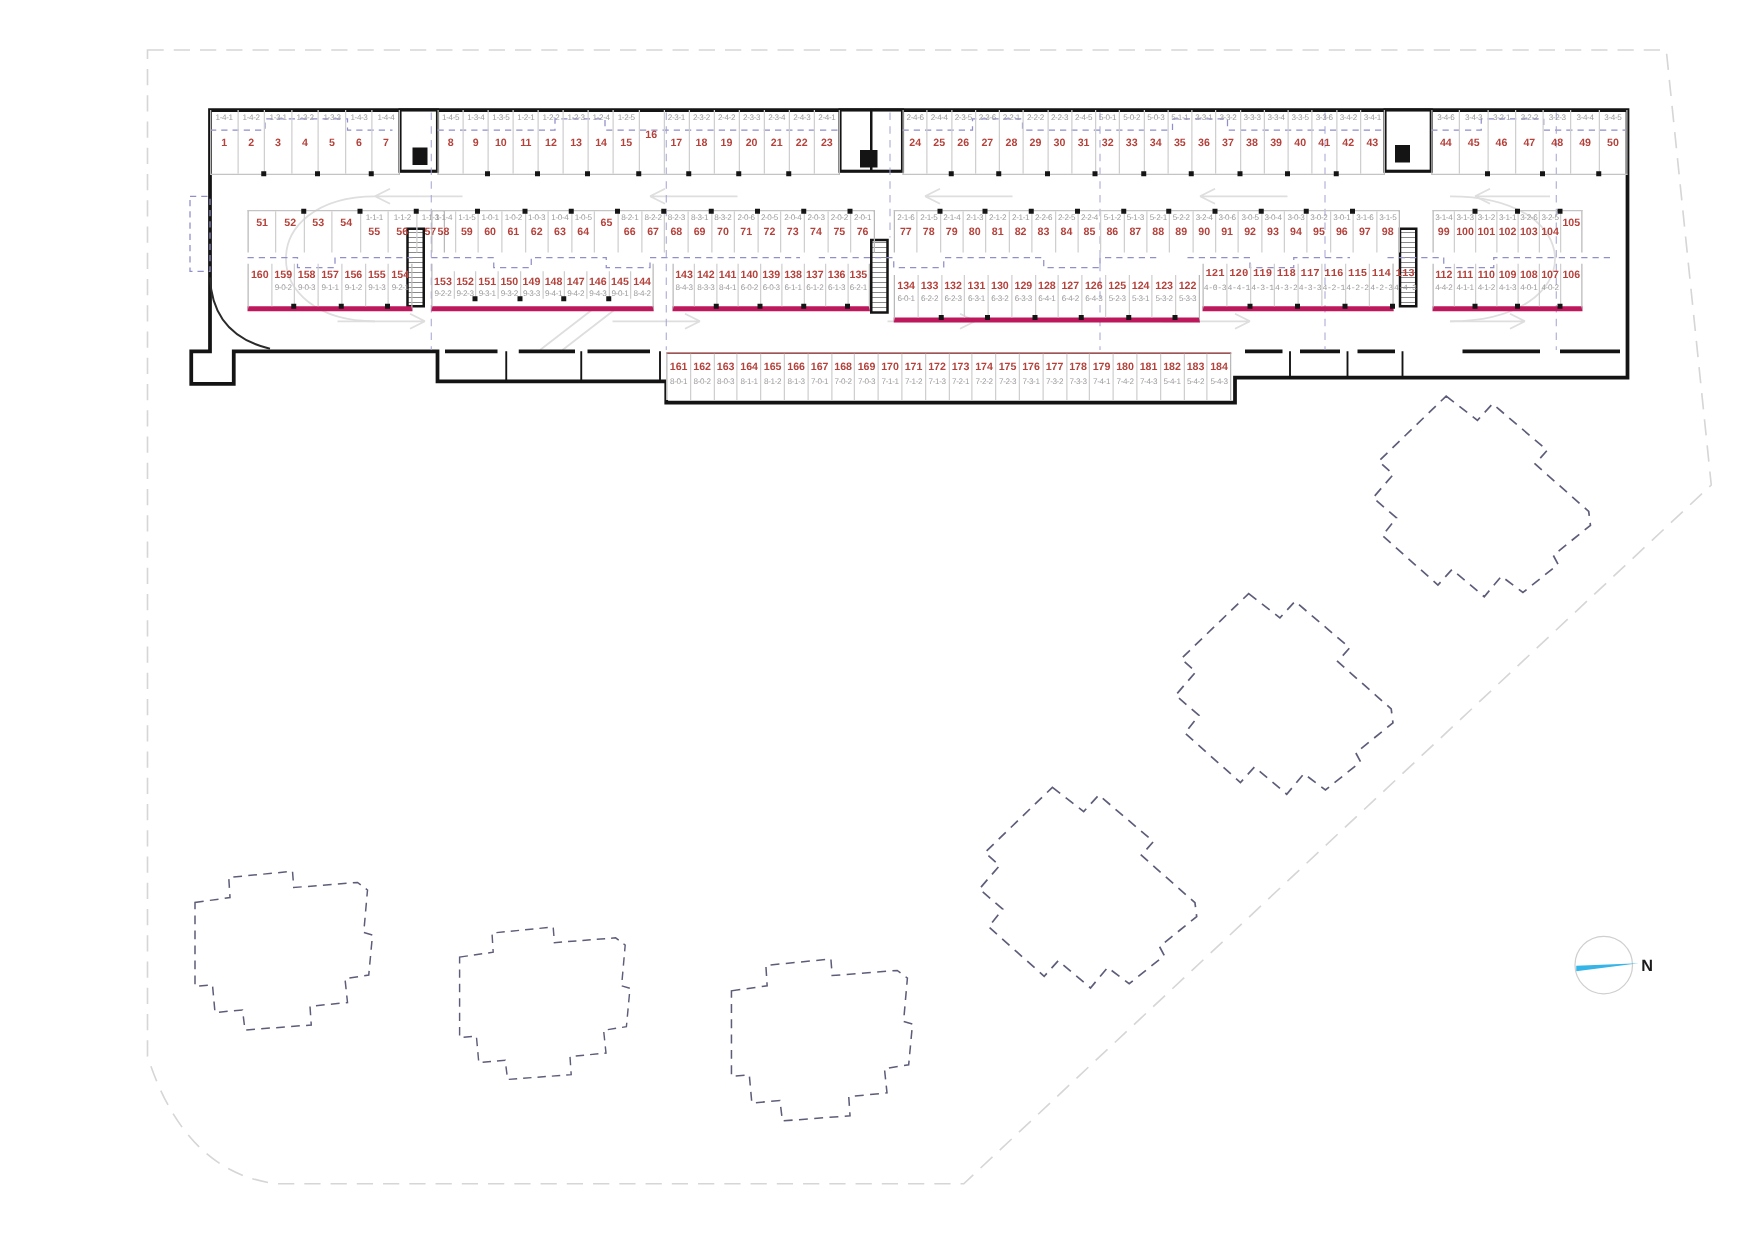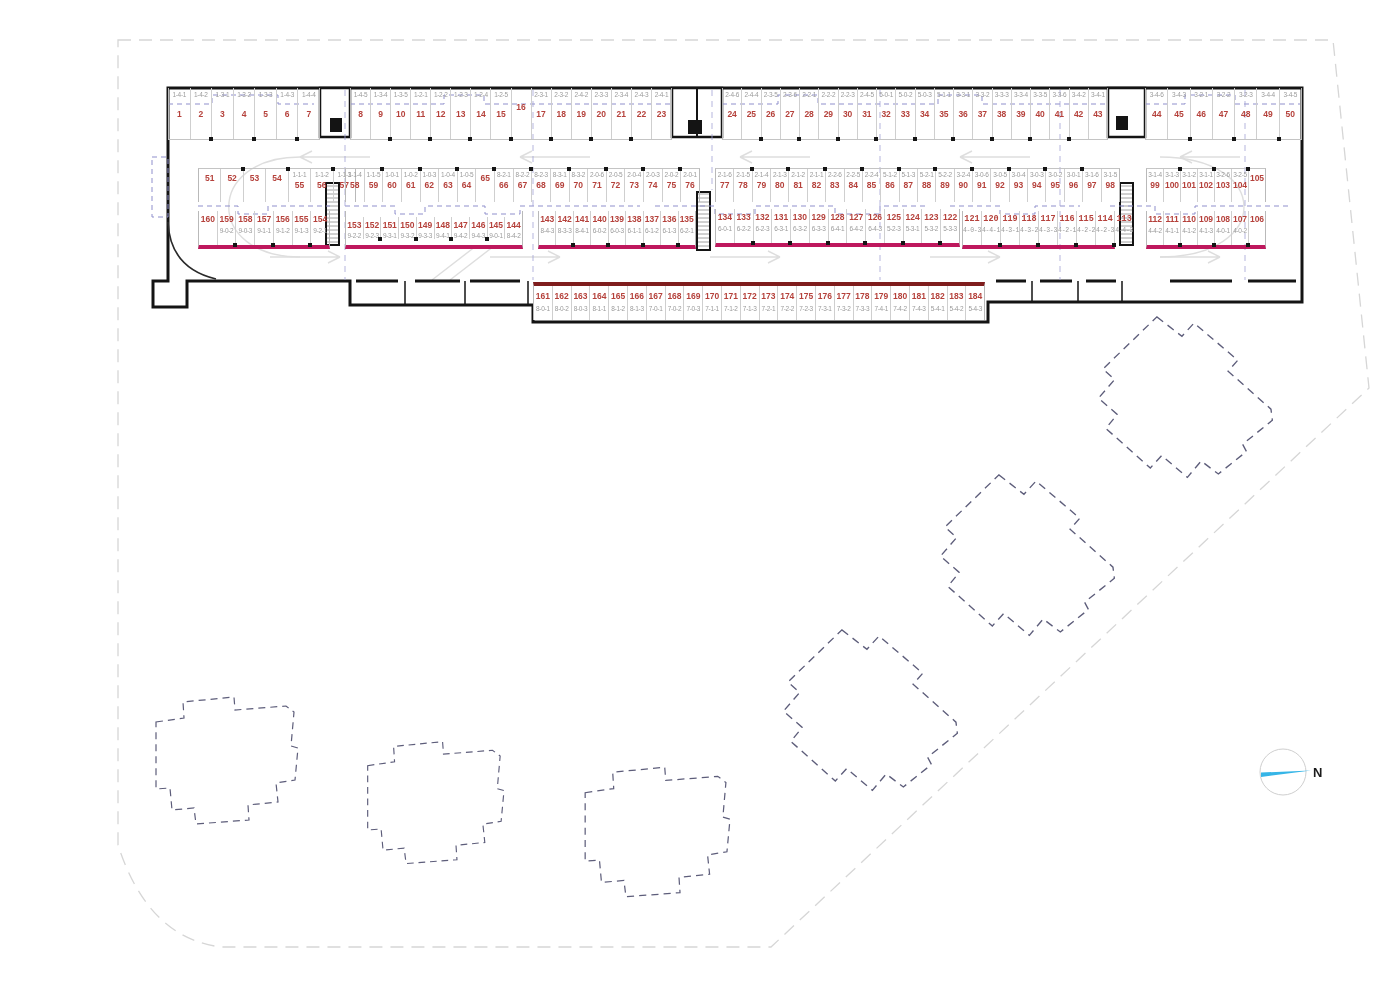--- a/index.html
+++ b/index.html
@@ -10,21 +10,21 @@
   .pseg{position:absolute;display:flex;box-sizing:border-box;background:transparent;}
   .pcell{position:relative;flex:1;display:flex;flex-direction:column;align-items:center;
          border-left:1px solid #cfcfcf;box-sizing:border-box;overflow:visible;}
   .pcell:first-child{border-left:none;}
   .pseg{border-left:1px solid #b9b9b9;border-right:1px solid #b9b9b9;}
   .n{font-size:8.5px;font-weight:bold;color:var(--space-red,#b5413b);line-height:1;white-space:nowrap;}
   .u{font-size:6.5px;color:var(--unit-gray,#9b9b9b);line-height:1.1;white-space:nowrap;letter-spacing:-0.3px;}
   .row-1 .pseg{border-bottom:1px solid #c4c4c4;}
   .row-2 .pseg{border-top:1px solid #c4c4c4;}
   .row-3 .pseg{border-bottom:4px solid #be185d;}
-  .row-4 .pseg{border-top:4px solid #7f1d1d;background:#fff;}
+  .row-4 .pseg{border-top:1px solid #7f1d1d;background:#fff;}
   .row-1 .u{margin-top:3px;} .row-1 .n{margin-top:12px;}
   .row-2 .u{margin-top:2px;} .row-2 .n{margin-top:3px;}
   .row-3 .n{margin-top:4px;} .row-3 .u{margin-top:3px;}
   .row-4 .n{margin-top:6px;} .row-4 .u{margin-top:4px;}
   
   .row-1 .pcell:nth-child(2n+1)::after,
   .row-3 .pcell:nth-child(2n+1)::after{content:'';position:absolute;left:-3px;bottom:-2px;width:4px;height:4px;background:#151515;}
   .row-2 .pcell:nth-child(2n+1)::after{content:'';position:absolute;left:-3px;top:-2px;width:4px;height:4px;background:#151515;}
   .row-1 .pcell:first-child::after,.row-2 .pcell:first-child::after,.row-3 .pcell:first-child::after{display:none;}
   #north-label{position:absolute;left:1313px;top:765px;font-size:13px;color:#1b1b1b;font-weight:bold;}
@@ -657,21 +657,21 @@
           </div>
           <div class="pcell">
             <span class="n">136</span>
             <span class="u">6-1-3</span>
           </div>
           <div class="pcell">
             <span class="n">135</span>
             <span class="u">6-2-1</span>
           </div>
         </div>
-        <div class="pseg" style="left: 715px; top: 209px; width: 245px; height: 38px;">
+        <div class="pseg" style="left: 715px; top: 220px; width: 245px; height: 38px;">
           <div class="pcell">
             <span class="n">134</span>
             <span class="u">6-0-1</span>
           </div>
           <div class="pcell">
             <span class="n">133</span>
             <span class="u">6-2-2</span>
           </div>
           <div class="pcell">
             <span class="n">132</span>

